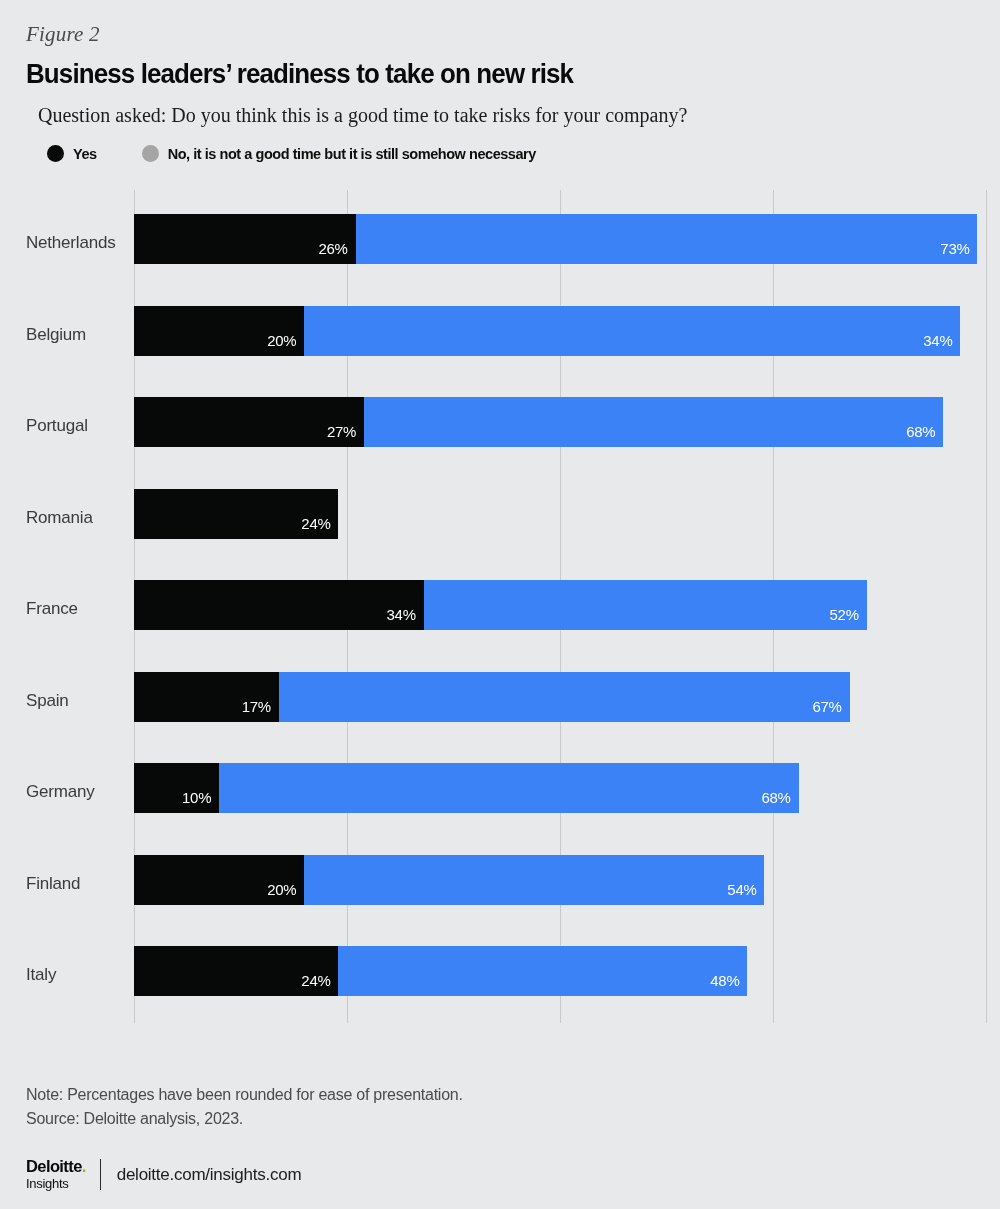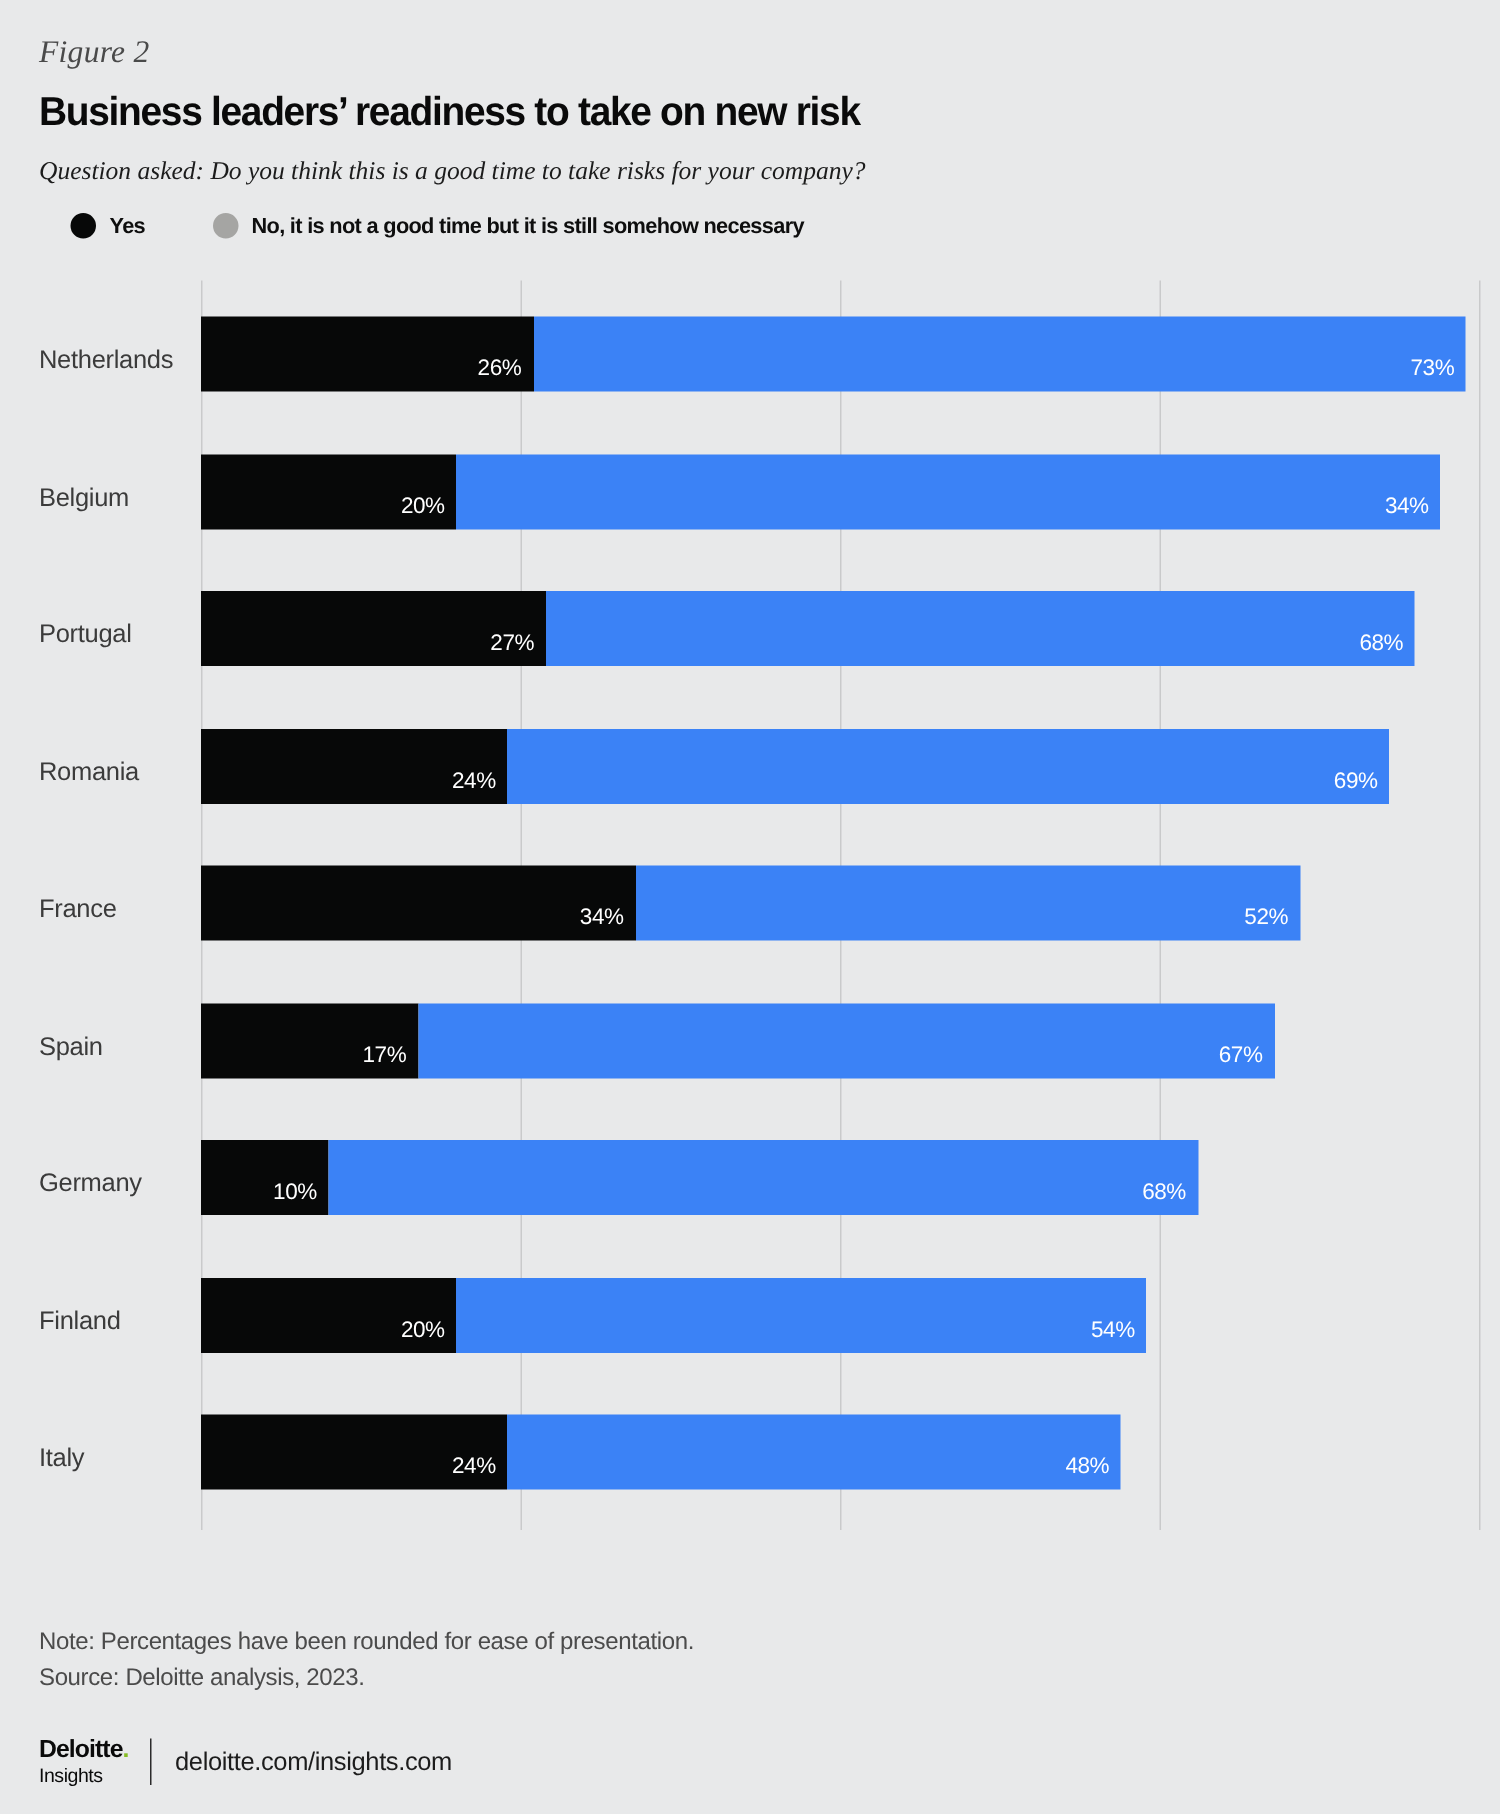--- a/index.html
+++ b/index.html
@@ -33,24 +33,23 @@
     font-weight: bold;
     font-size: 27px;
     letter-spacing: -0.9px;
     color: #0a0a0a;
     margin: 0 0 14px 0;
     transform: scaleX(0.96);
     transform-origin: left center;
   }
   .fig-question {
     font-family: "Liberation Serif", serif;
-    font-style: italic;
-    font-size: 17px;
+    font-size: 20px;
     color: #1c1c1c;
-    margin: 0 0 18px 0;
+    margin: 0 0 18px 12px;
   }
 
   
   .legend {
     display: flex;
     align-items: center;
     gap: 26px;
     margin: 0 0 0 2px;
   }
   .legend-item {
@@ -257,23 +256,20 @@
             <span class="seg-value">68%</span>
           </div>
         </div>
       </div>
       <div class="row" style="top: 298.5px;">
         <div class="row-label">Romania</div>
         <div class="bar-track">
           <div class="seg seg-yes" style="left: 0px; width: 204.48px;">
             <span class="seg-value">24%</span>
           </div>
-          <div class="seg seg-no" style="left: 204.48px; width: 587.88px;">
-            <span class="seg-value">69%</span>
-          </div>
         </div>
       </div>
       <div class="row" style="top: 390px;">
         <div class="row-label">France</div>
         <div class="bar-track">
           <div class="seg seg-yes" style="left: 0px; width: 289.68px;">
             <span class="seg-value">34%</span>
           </div>
           <div class="seg seg-no" style="left: 289.68px; width: 443.04px;">
             <span class="seg-value">52%</span>

